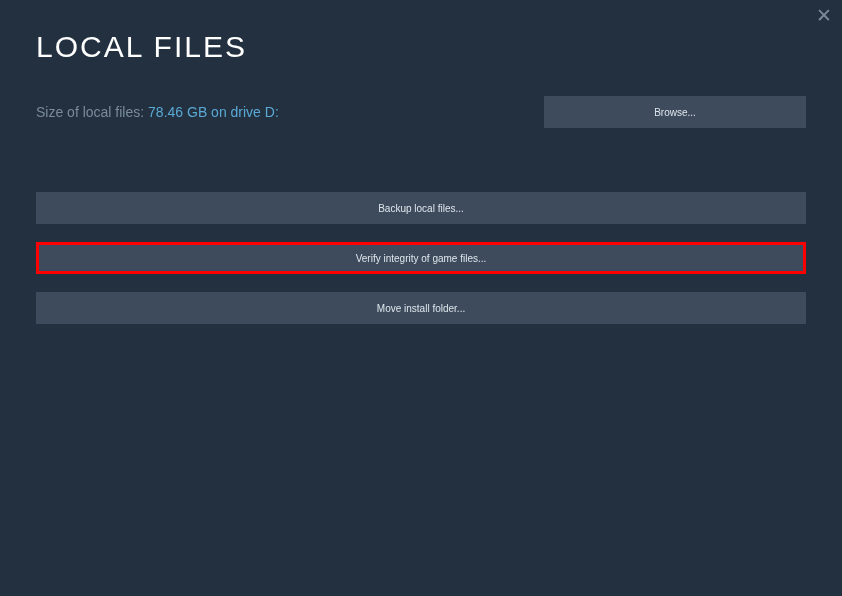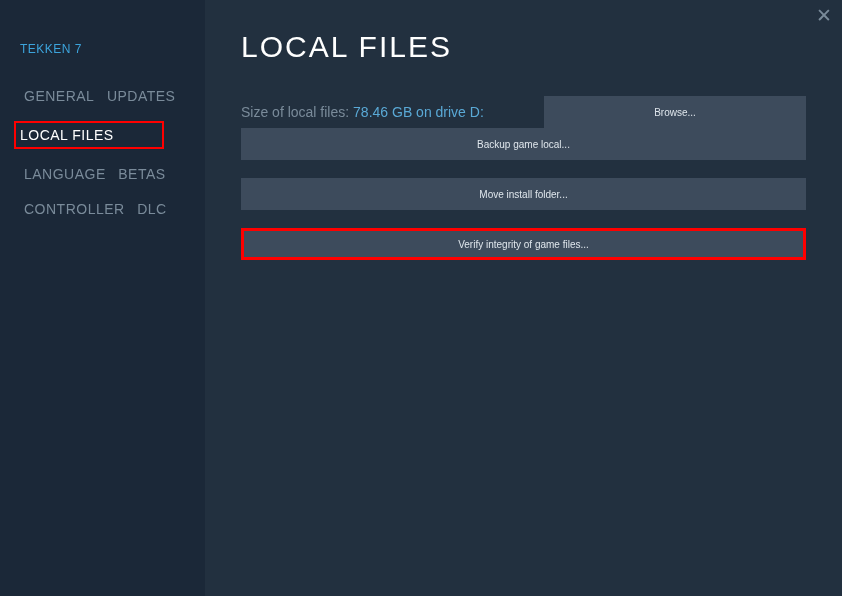--- a/index.html
+++ b/index.html
@@ -66,20 +66,21 @@
       color: #ffffff;
       font-size: 30px;
       font-weight: 300;
       letter-spacing: 2px;
       margin-bottom: 32px;
     }
     .size-row {
       display: flex;
       align-items: center;
       justify-content: space-between;
+      margin-bottom: 64px;
     }
     .size-text {
       font-size: 14px;
       color: #7a8b9a;
     }
     .size-value {
       color: #5aa9d6;
     }
     .btn {
       background: #3d4b5c;
@@ -102,42 +103,32 @@
       margin-bottom: 18px;
     }
     .wide-btn.highlighted-red {
       border: 3px solid #ff0000;
     }
   </style>
 </head>
 <body>
 
 <div class="container">
-  <aside class="sidebar">
-    <div class="sidebar-game-title">TEKKEN 7</div>
-    <div class="sidebar-item">GENERAL</div>
-    <div class="sidebar-item">UPDATES</div>
-    <div class="sidebar-item active highlighted-red">LOCAL FILES</div>
-    <div class="sidebar-item">LANGUAGE</div>
-    <div class="sidebar-item">BETAS</div>
-    <div class="sidebar-item">CONTROLLER</div>
-    <div class="sidebar-item">DLC</div>
-  </aside>
 
   <main class="main">
     <button class="close-btn">
       <span>✕</span>
     </button>
 
     <h1 class="page-title">LOCAL FILES</h1>
 
     <div class="size-row">
       <div class="size-text">
         <span>Size of local files: </span><span class="size-value">78.46 GB on drive D:</span>
       </div>
       <button class="btn browse-btn">Browse...</button>
     </div>
 
-    <button class="btn wide-btn">Backup game local...</button>
+    <button class="btn wide-btn">Backup local files...</button>
+    <button class="btn wide-btn highlighted-red">Verify integrity of game files...</button>
     <button class="btn wide-btn">Move install folder...</button>
-    <button class="btn wide-btn highlighted-red">Verify integrity of game files...</button>
   </main>
 </div>
 
 </body></html>

